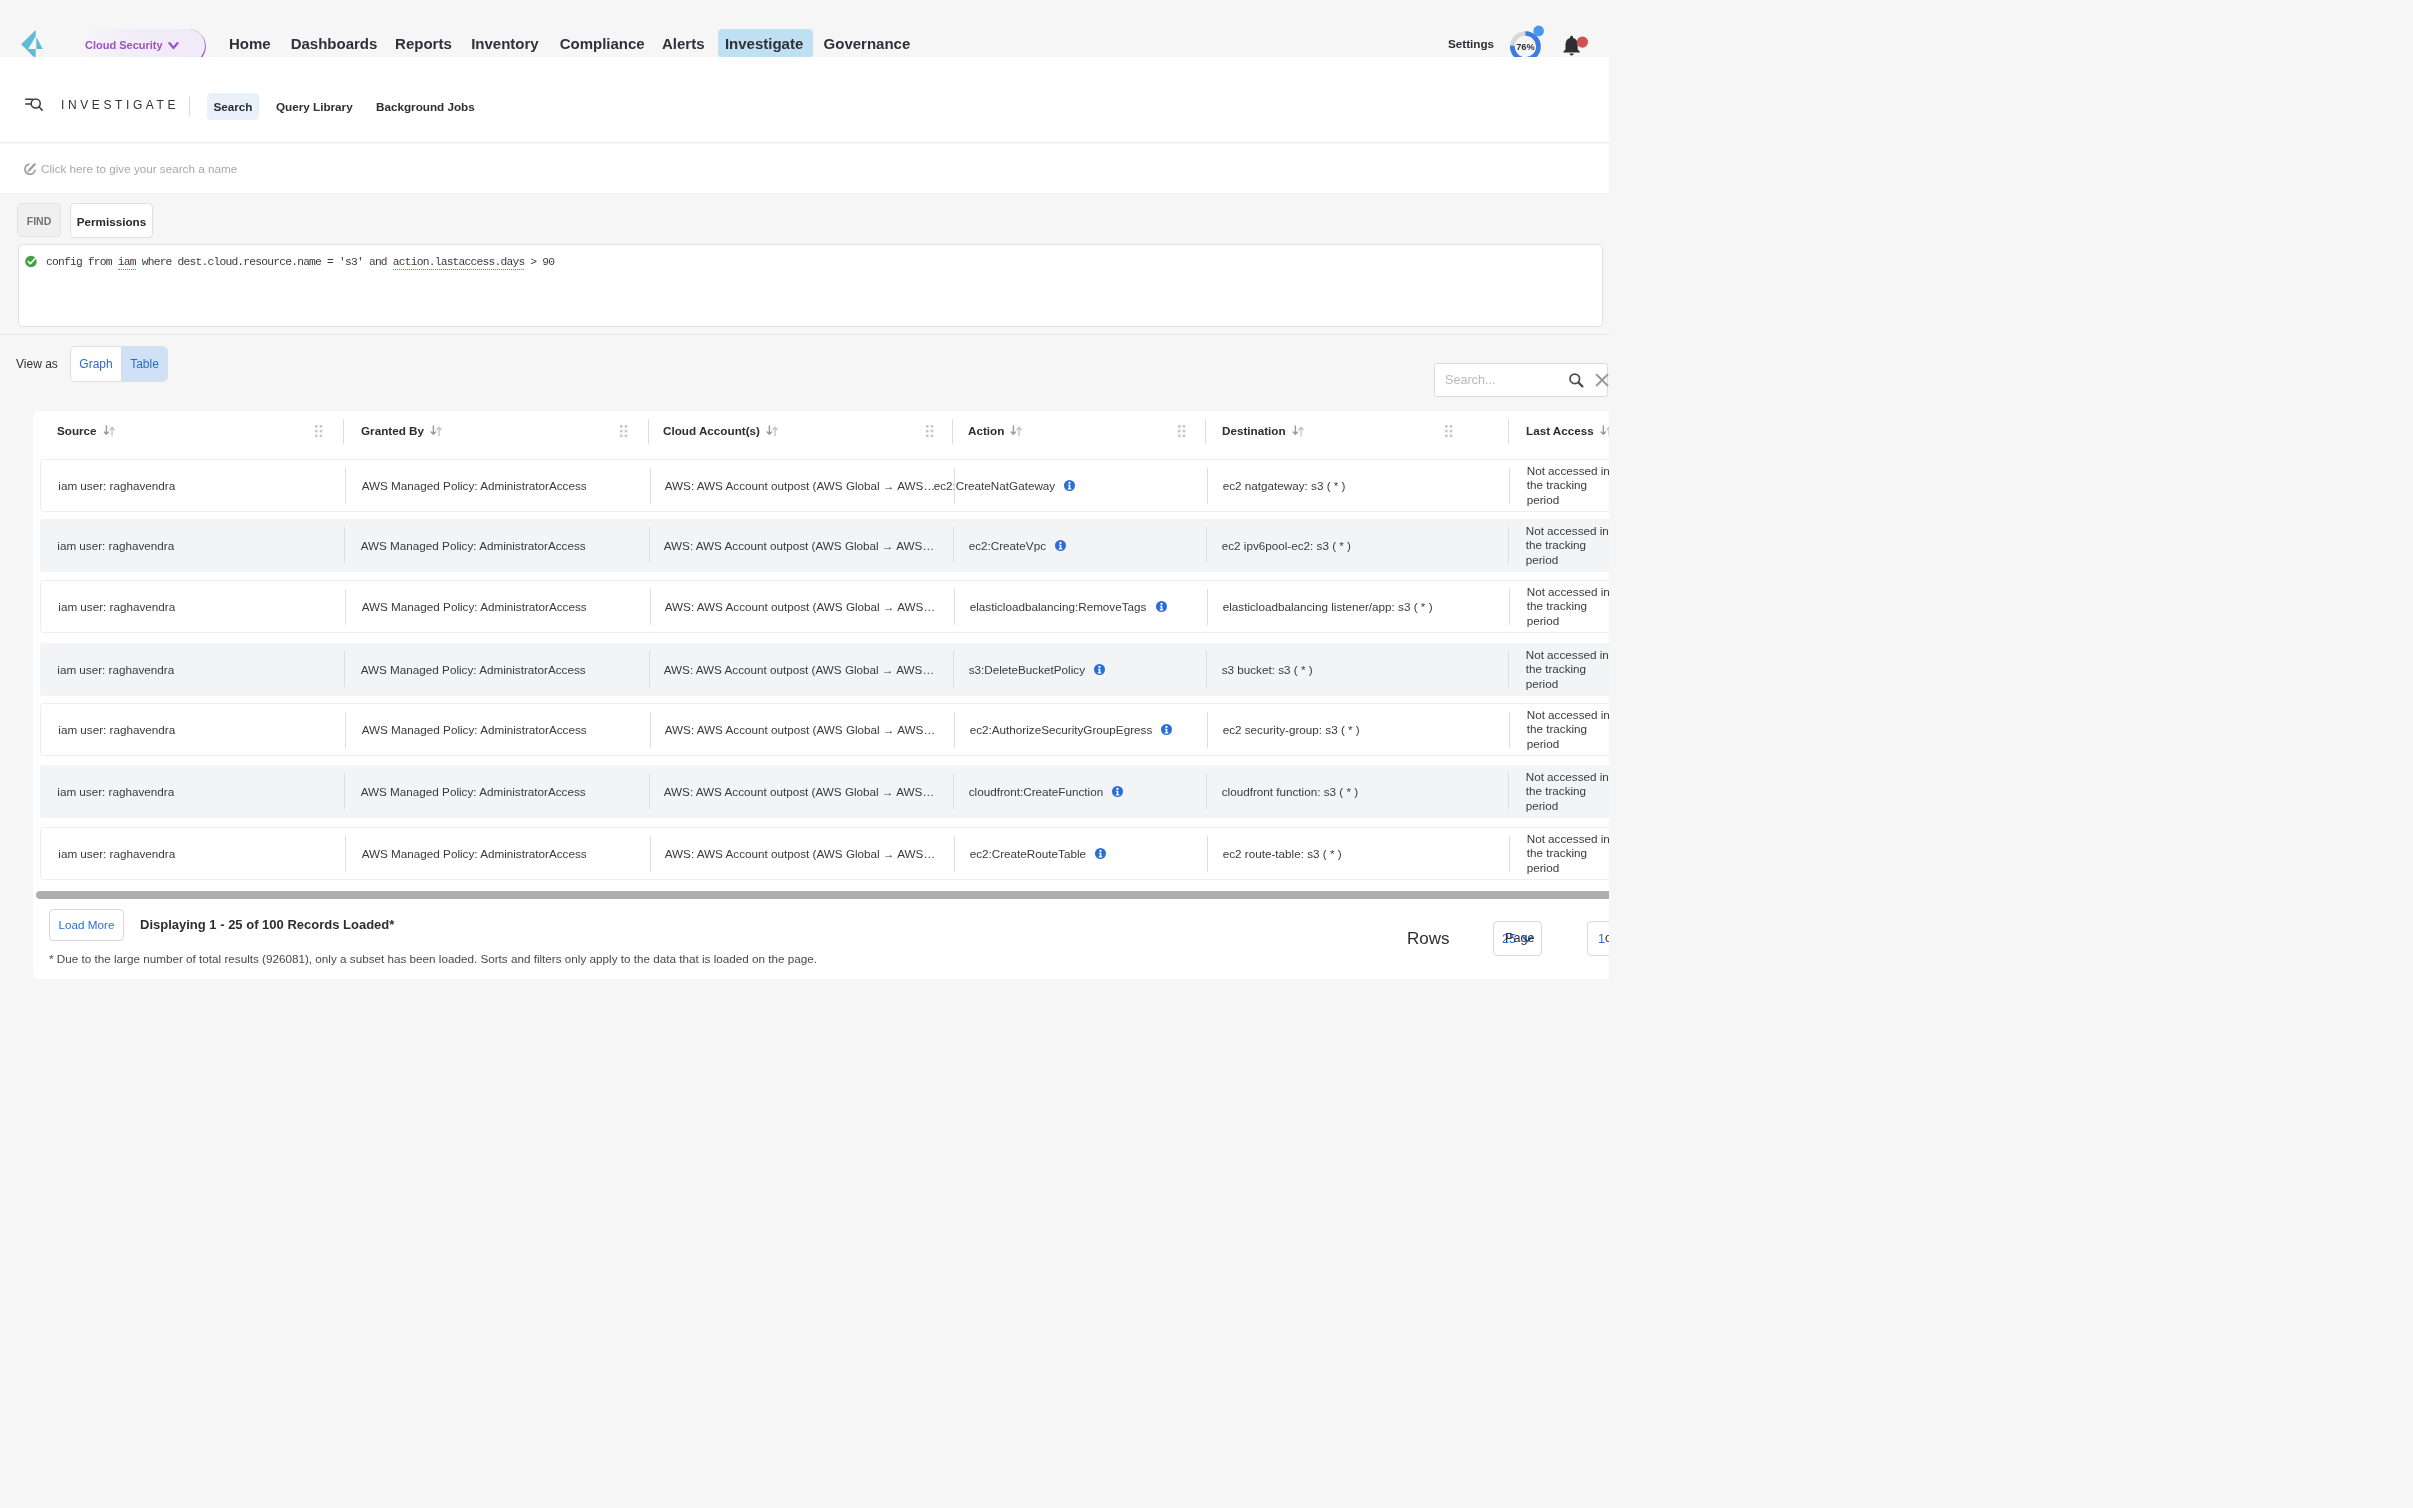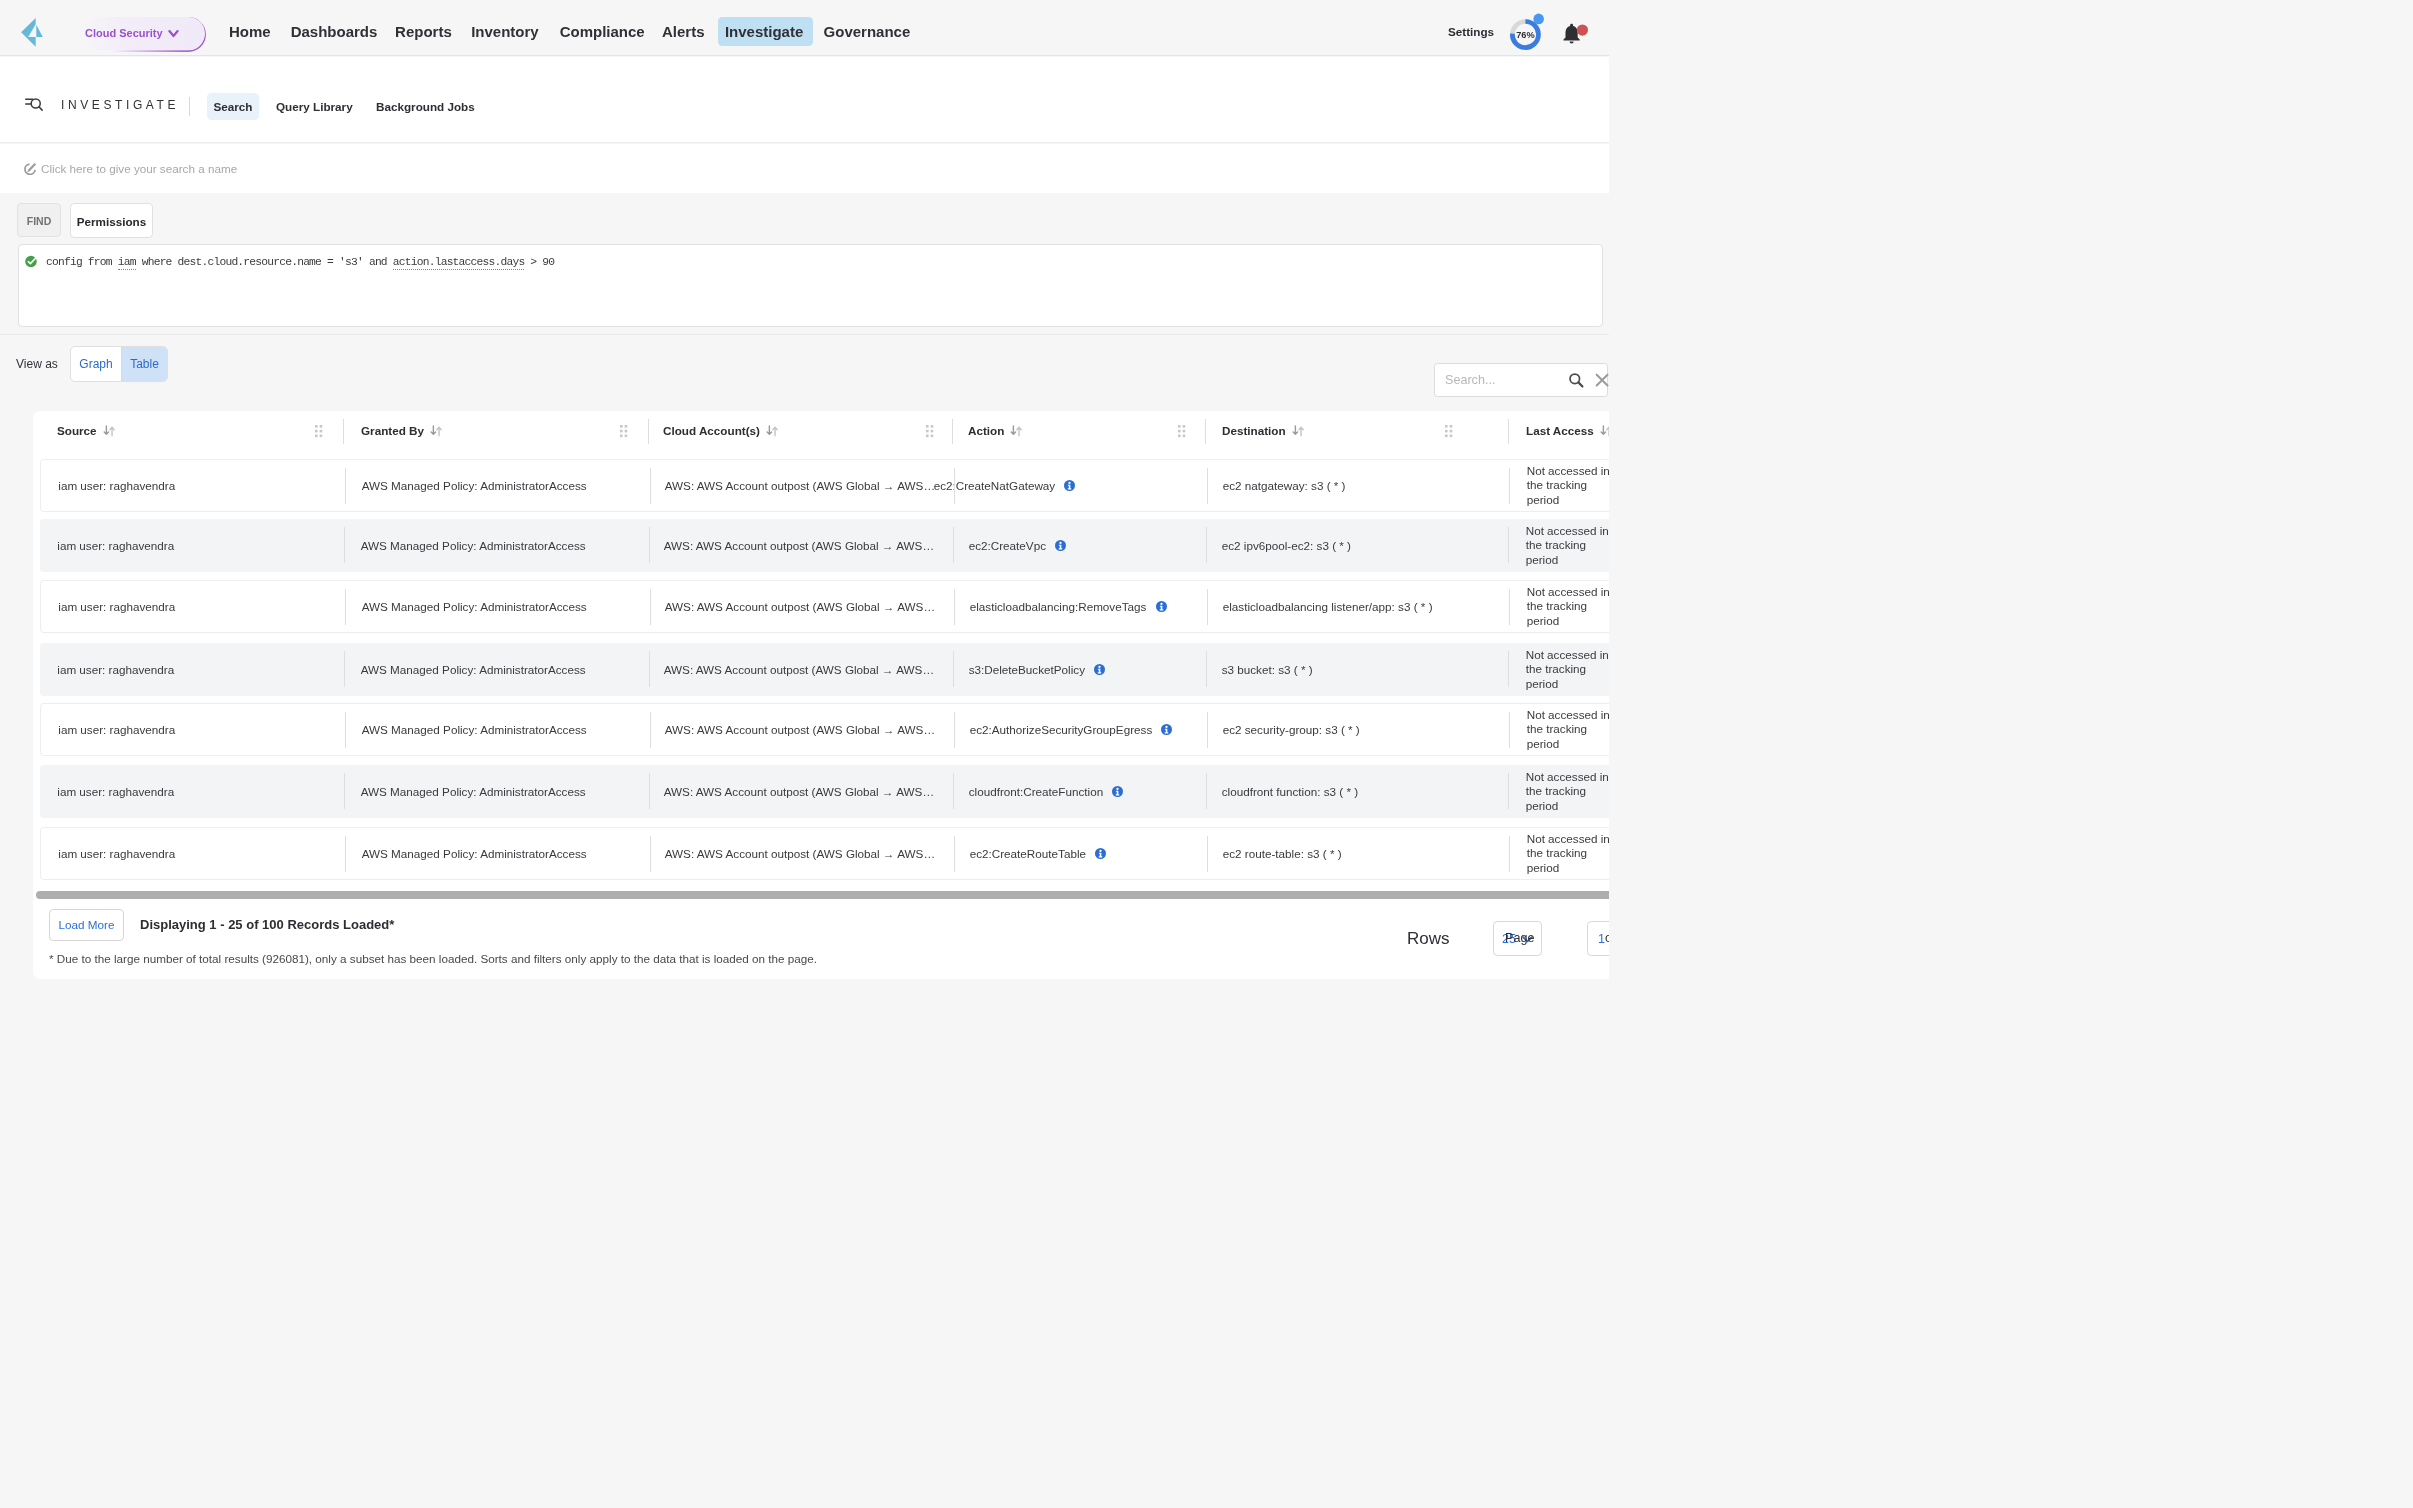--- a/index.html
+++ b/index.html
@@ -1,21 +1,21 @@
 <!DOCTYPE html>
 <html style="font-size:13.4px"><head>
 <meta charset="utf-8">
 <style>
 * { margin:0; padding:0; box-sizing:border-box; }
 html,body { width:1609px; height:1006px; overflow:hidden; }
 body { font-family:"Liberation Sans", sans-serif; background:#f6f6f7; color:#3a3a40; position:relative; }
 #page { position:absolute; left:0; top:0; width:1609px; height:1006px; overflow:hidden; }
 
 
-.topbar { position:absolute; left:0; top:0; width:1609px; height:56px; background:#f6f6f7; border-bottom:0.8px solid #e3e3e4; }
+.topbar { position:absolute; left:0; top:12px; width:1609px; height:56px; background:#f6f6f7; border-bottom:0.8px solid #e3e3e4; }
 .logo { position:absolute; left:21px; top:18.4px; }
 .pill { position:absolute; left:80px; top:17.3px; width:125px; height:33px; border-radius:17px;
   background:linear-gradient(90deg, rgba(243,237,249,0) 0%, #f3edf9 35%, #f0e9f7 100%); }
 .pillborder { position:absolute; left:78px; top:15.6px; }
 .pilltext { position:absolute; left:85px; top:11px; height:45px; line-height:45px; color:#9b51c9; font-weight:bold; font-size:11px; }
 .pillchev { position:absolute; left:168px; top:29px; }
 .nav { position:absolute; left:229px; top:9.2px; height:45px; display:flex; align-items:center; font-size:15px; font-weight:bold; color:#303036; }
 .nav .item { border-radius:4.2px; white-space:nowrap; }
 .nav .active { background:#bfe0f3; padding:6.3px 9.6px 6.3px 6.7px; }
 .settings { position:absolute; left:1448px; top:9.2px; height:45px; line-height:45px; font-size:11.7px; font-weight:bold; color:#2e2e34; }

